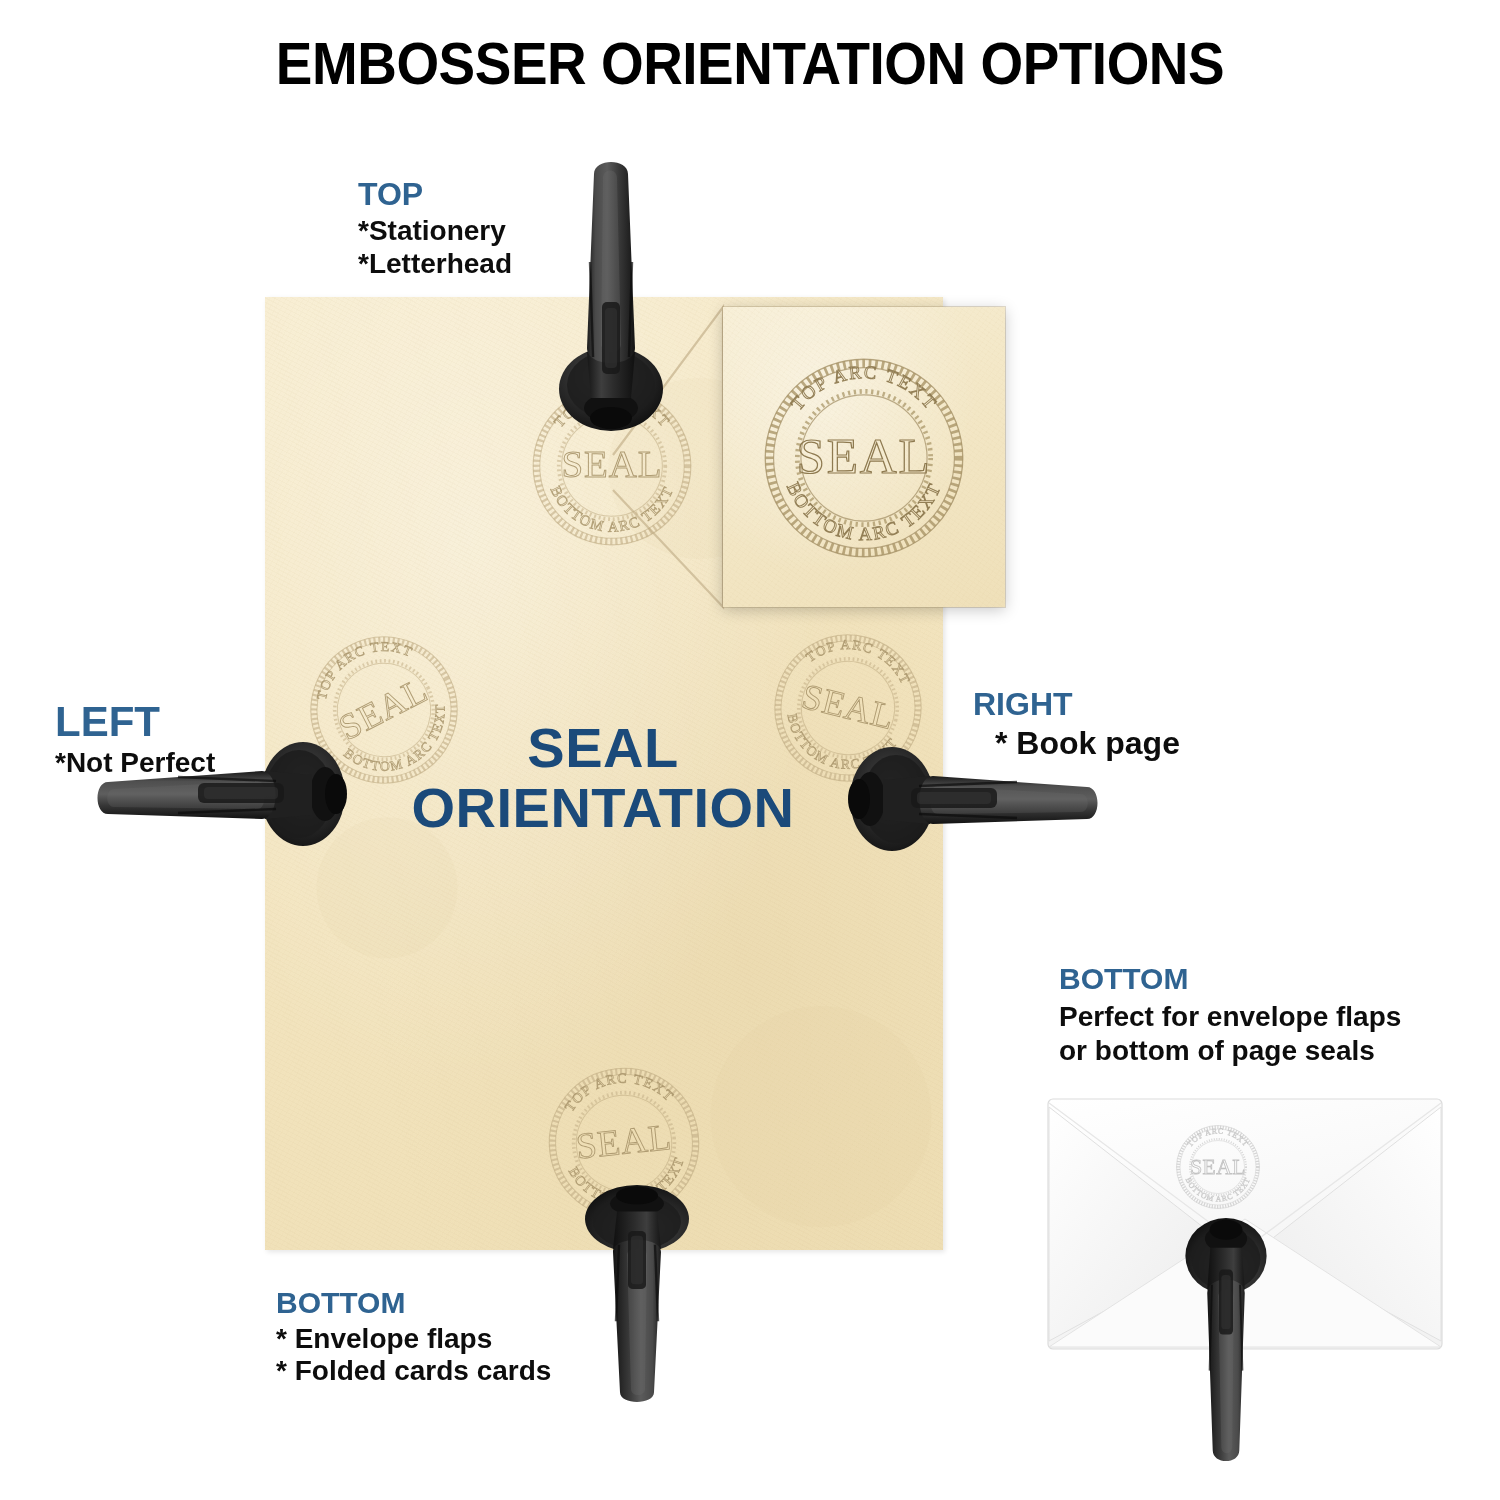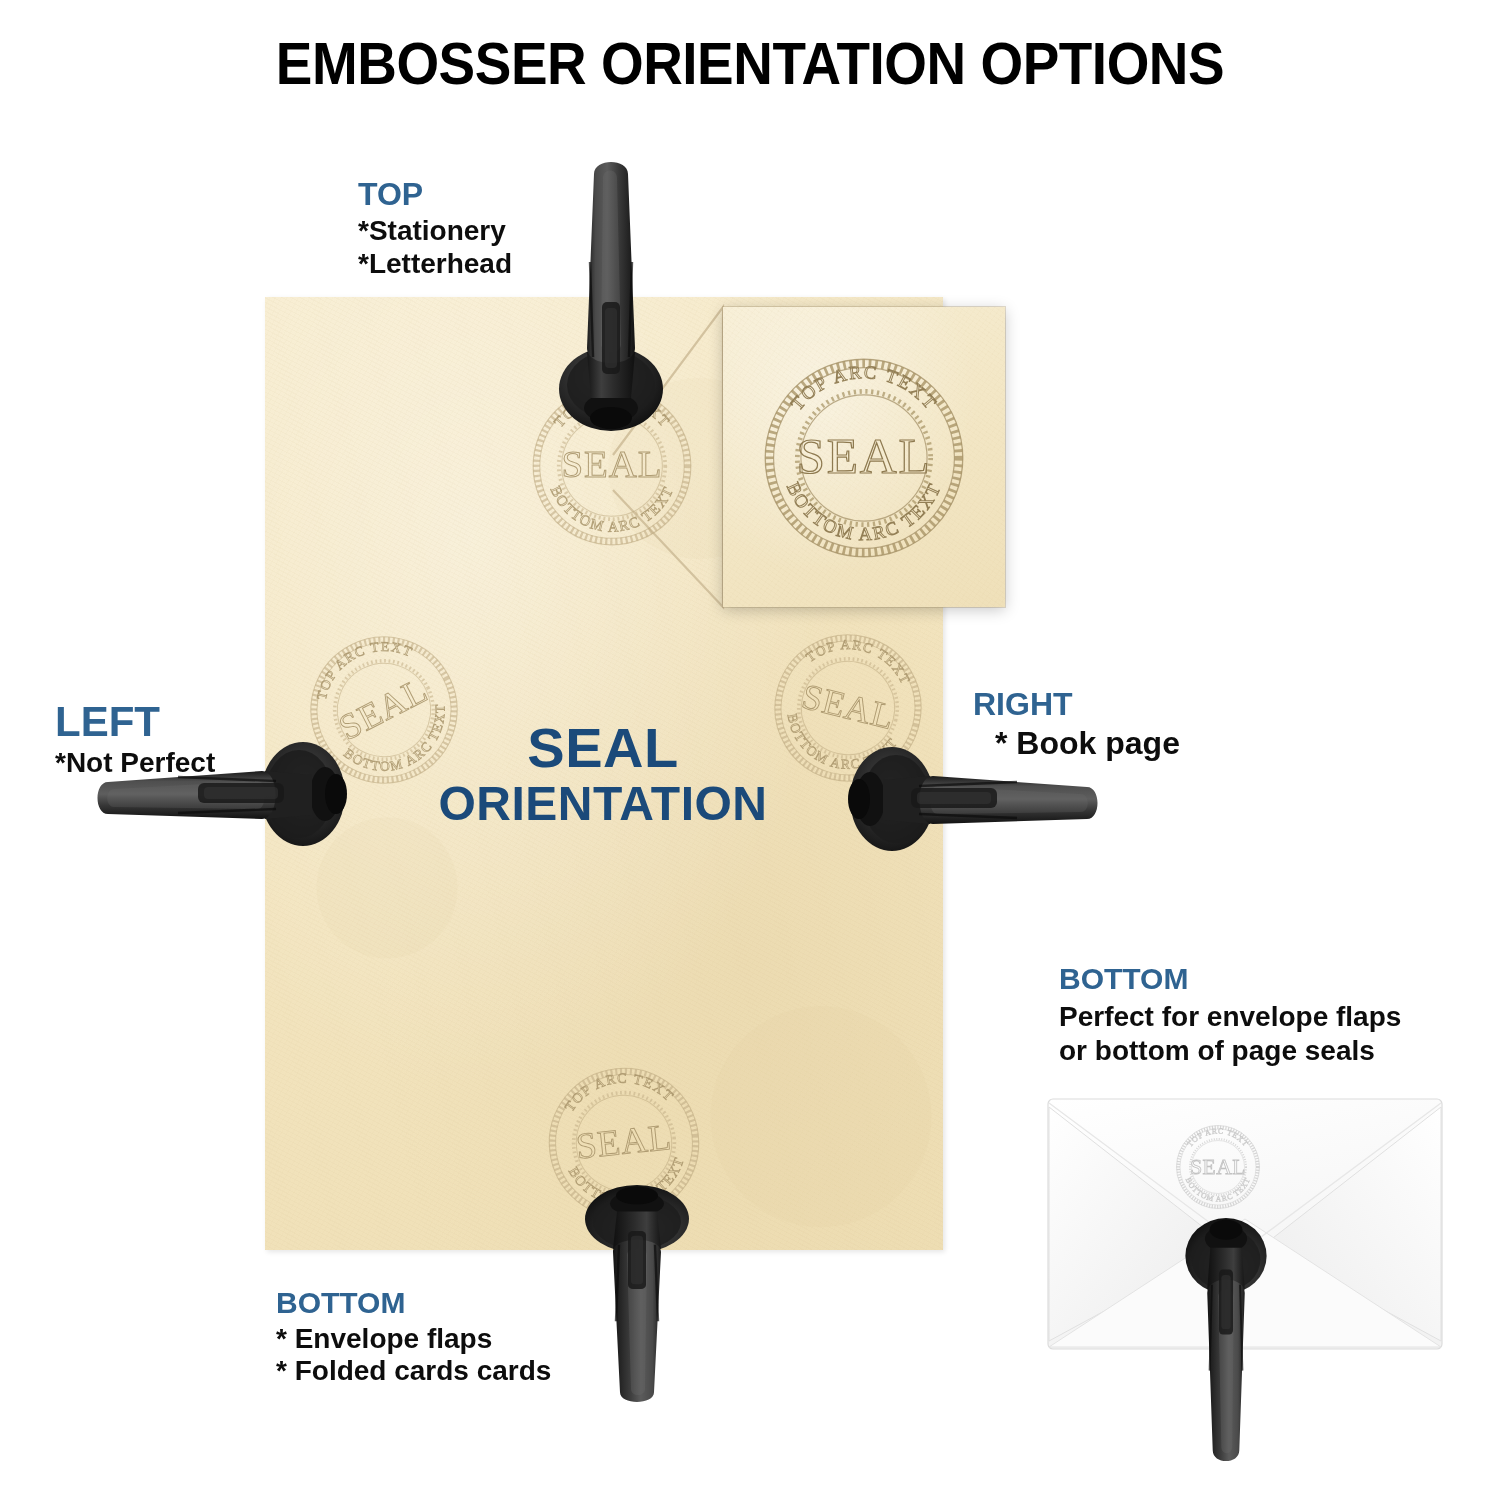--- a/index.html
+++ b/index.html
@@ -103,21 +103,21 @@
   .center-title{
     position:absolute;left:338px;top:718px;width:530px;
     text-align:center;
     color:#1b4a7a;
     font-weight:700;
     font-size:56px;
     line-height:1.07;
     letter-spacing:0.5px;
     pointer-events:none;
   }
-  .center-title .l2{font-size:48px;}
+  .center-title .l2{font-size:56px;}
 
   
   .envelope{
     position:absolute;left:1046px;top:1097px;width:398px;height:270px;
   }
 
   
   .embosser{position:absolute;}
   .embosser svg{display:block;overflow:visible;}
 </style>

